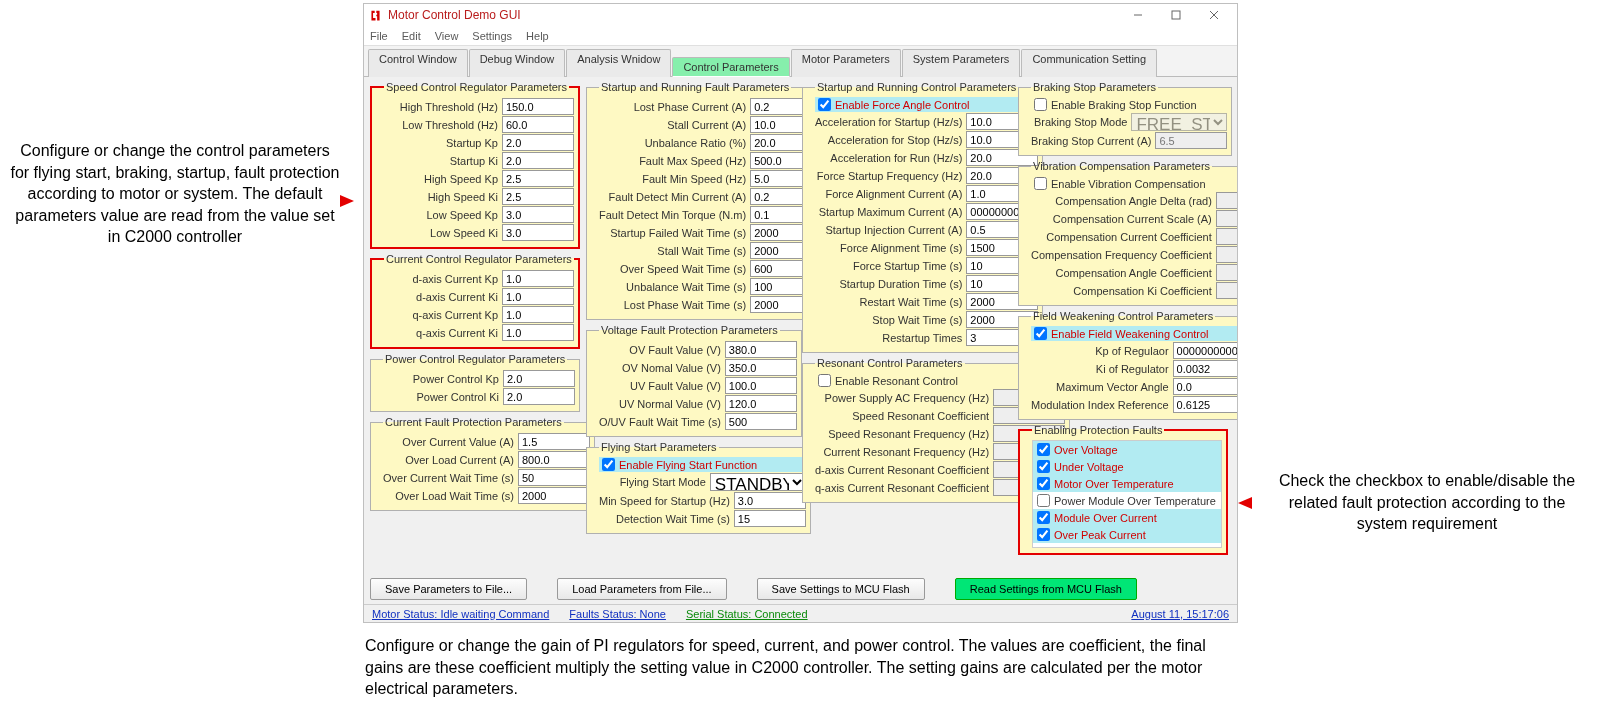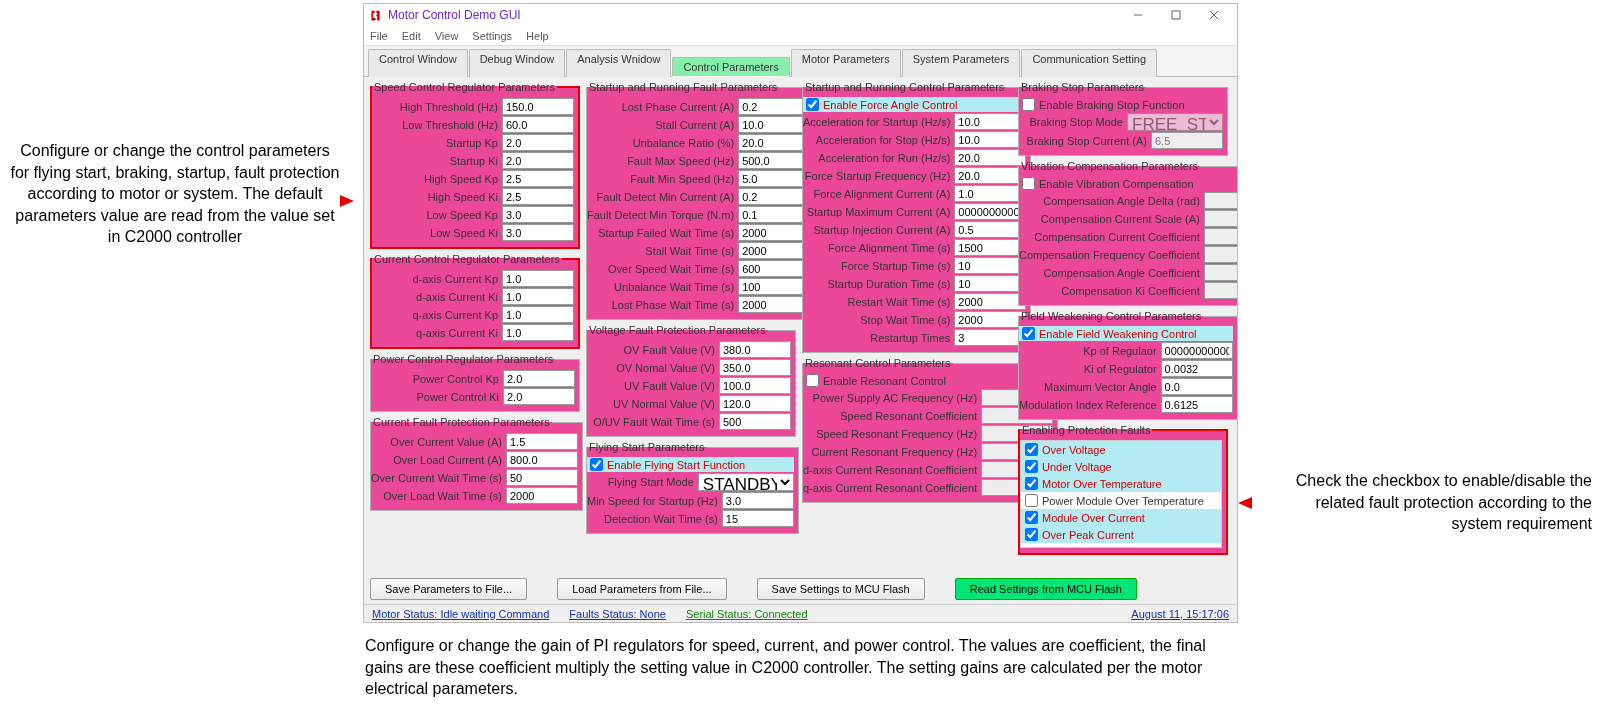--- a/index.html
+++ b/index.html
@@ -15,21 +15,21 @@
 
   
   .annot {
     position: absolute;
     font-family: Arial, Helvetica, sans-serif;
     font-size: 16px;
     line-height: 1.35;
     color: #000;
   }
   .annot-left { width: 330px; text-align: center; left: 10px; top: 140px; }
-  .annot-right { width: 330px; text-align: right; left: 1262px; top: 470px; }
+  .annot-right { width: 330px; text-align: center; left: 1262px; top: 470px; }
   .annot-bottom { width: 870px; left: 365px; top: 635px; }
 
   .arrow-red { position:absolute; width:0; height:0; }
   .arrow-red.r1 {
     left: 340px; top: 195px;
     border-top: 6px solid transparent; border-bottom: 6px solid transparent;
     border-left: 14px solid #E30000;
   }
   .arrow-red.r2 {
     left: 1238px; top: 497px;
@@ -52,21 +52,21 @@
     display: flex;
     align-items: center;
     padding: 0 4px;
     background: #fff;
   }
   .titlebar .logo {
     width: 14px; height: 14px;
     display:inline-flex;align-items:center;justify-content:center;
     margin-right: 6px;
   }
-  .titlebar .title { color: #6d28d9; font-size: 12px; flex:0 0 auto; }
+  .titlebar .title { color: #b91c1c; font-size: 12px; flex:0 0 auto; }
   .titlebar .spacer { flex:1; }
   .titlebar .winbtn {
     width: 38px; height: 22px; display:flex;align-items:center;justify-content:center;
     color:#777; font-size:13px;
   }
   .titlebar .winbtn svg { stroke:#666; }
 
   .menubar {
     height: 20px;
     display:flex; align-items:center;
@@ -107,22 +107,22 @@
     gap:6px;
   }
   .col { display:flex; flex-direction:column; gap:4px; }
   .col1 { width:210px; }
   .col2 { width:210px; }
   .col3 { width:210px; }
   .col4 { width:210px; }
 
   fieldset.group {
     border:1px solid #b0b0b0;
-    padding: 4px 4px 5px 0;
-    background:#ec4899;
+    padding: 4px 4px 5px 12px;
+    background:#fef9c3;
   }
   fieldset.group > legend {
     font-size:11px;
     padding:0 2px;
     color:#333;
   }
   .row {
     display:flex;
     align-items:center;
     margin:1px 0;

